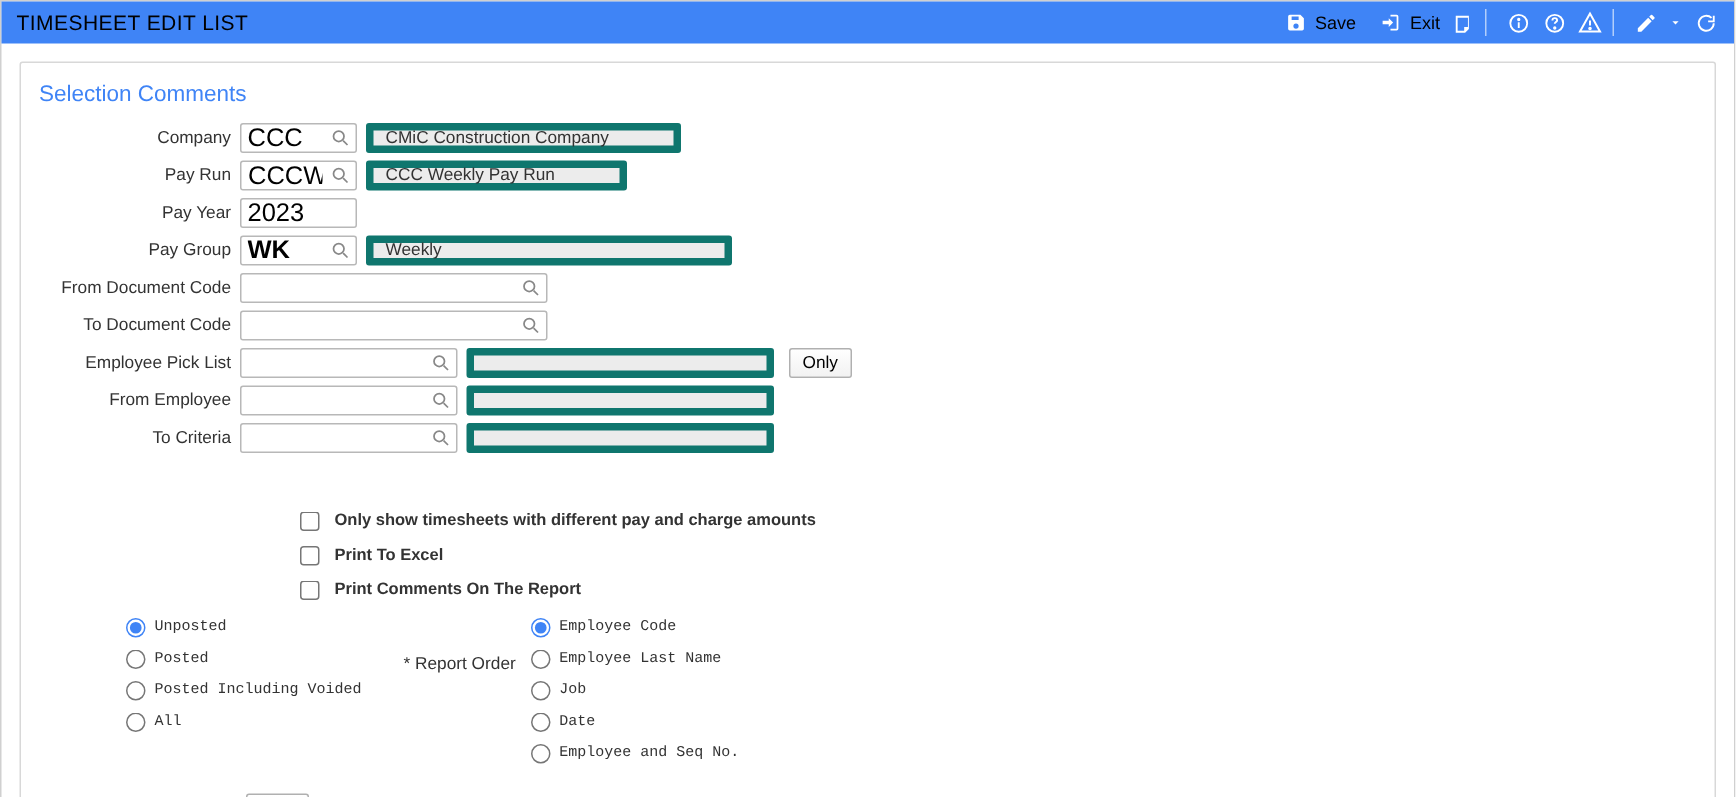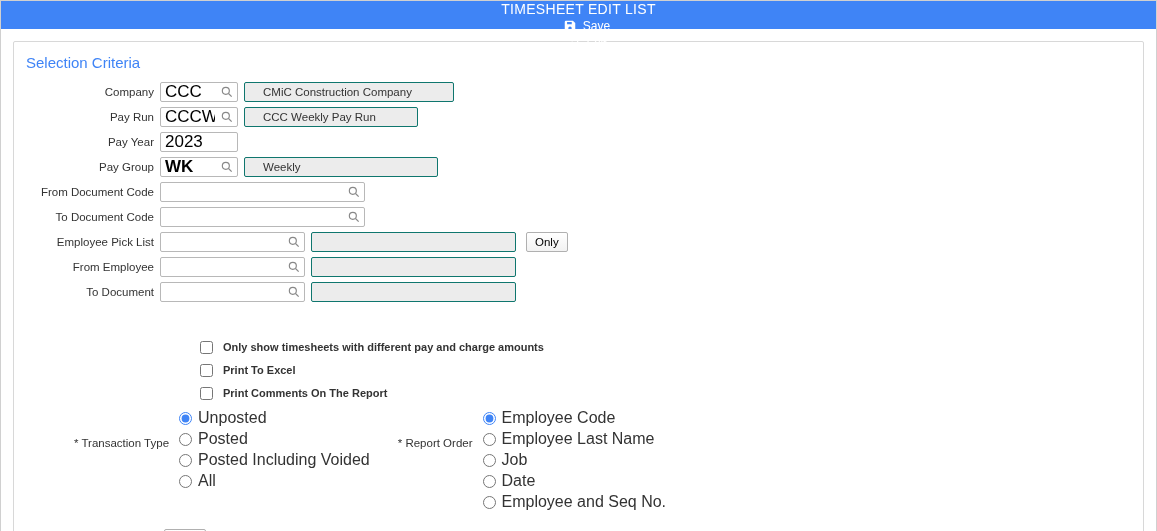--- a/index.html
+++ b/index.html
@@ -1,43 +1,43 @@
 <!DOCTYPE html>
 <html><head>
 <meta charset="utf-8">
 <style>
   * { box-sizing: border-box; font-family: Arial, Helvetica, sans-serif; }
   body { margin: 0; padding: 0; background: #fff; width: 1157px; }
   .outer { border: 1px solid #d0d0d0; width: 1157px; }
-  .titlebar { background: #3b82f6; background: #3f84f6; color: #ffffff; height: 28px; display: flex; align-items: center; padding: 0 10px; font-size: 13px; flex-direction: column; }
+  .titlebar { background: #3b82f6; background: #3f84f6; color: #000000; height: 28px; display: flex; align-items: center; padding: 0 10px; font-size: 13px; }
   .titlebar .title { font-weight: 400; letter-spacing: 0.3px; flex: 0 0 auto; font-size: 14px; }
   .titlebar .spacer { flex: 1; }
   .titlebar .tb-btn { display: inline-flex; align-items: center; gap: 4px; margin-left: 8px; cursor: pointer; font-size: 12px; }
   .titlebar .tb-icon { display: inline-flex; align-items: center; justify-content: center; width: 18px; height: 18px; cursor: pointer; margin-left: 6px; }
   .titlebar .divider { width: 1px; height: 18px; background: rgba(255,255,255,0.6); margin: 0 6px; }
   .content-wrap { padding: 12px; }
   .panel { border: 1px solid #d8d8d8; border-radius: 2px; padding: 10px 12px 16px 12px; min-height: 470px; }
   .section-title { color: #3f84f6; font-size: 15px; margin: 2px 0 10px 0; }
   .form-row { display: flex; align-items: center; margin: 3px 0; height: 22px; font-size: 12px; }
   .form-label { width: 134px; text-align: right; padding-right: 6px; color: #333; font-size: 11.5px; white-space: nowrap; }
   .lov { position: relative; display: inline-flex; align-items: center; border: 1px solid #b8b8b8; border-radius: 2px; height: 20px; background: #fff; }
   .lov input { border: none; outline: none; font-size: 17px; padding: 0 4px; height: 18px; background: transparent; }
   .lov .mag { position: absolute; right: 3px; top: 2px; width: 14px; height: 14px; color: #888; }
-  .readonly { display: inline-flex; align-items: center; border: 1px solid #0f766e; border-radius: 2px; height: 20px; background: #ececec; font-size: 11.5px; color: #333; padding: 0 18px; margin-left: 6px; }
+  .readonly { display: inline-flex; align-items: center; border: 5px solid #0f766e; border-radius: 2px; height: 20px; background: #ececec; font-size: 11.5px; color: #333; padding: 0 8px; margin-left: 6px; }
   .btn { display: inline-flex; align-items: center; justify-content: center; border: 1px solid #b0b0b0; border-radius: 2px; background: linear-gradient(#fff,#f2f2f2); font-size: 11.5px; padding: 2px 8px; height: 20px; cursor: pointer; }
   .checkbox-row { display: flex; align-items: center; margin: 3px 0; font-size: 11.5px; height: 20px; padding-left: 36px; }
   .checkbox-row input[type=checkbox] { margin: 0 10px 0 0; width: 13px; height: 13px; accent-color: #3f84f6; }
   .checkbox-row label { color: #333; font-weight: bold; font-size: 11px; }
   .radios-wrap { display: flex; align-items: flex-start; gap: 0; margin-top: 6px; }
   .radio-group-label { font-size: 11.5px; color: #333; white-space: nowrap; padding-top: 28px; }
   .radio-group-label .req { color: #333; }
   .radio-list { display: flex; flex-direction: column; gap: 3px; padding-left: 10px; }
   .radio-item { display: flex; align-items: center; font-size: 11.5px; height: 18px; }
   .radio-item input[type=radio] { margin: 0 6px 0 0; width: 13px; height: 13px; accent-color: #3f84f6; }
-  .radio-item label { color: #333; font-size: 16px; }
+  .radio-item label { color: #333; font-size: 10px; font-family: Liberation Mono, monospace; }
   svg { display: block; }
   .mag svg { width: 14px; height: 14px; }
 </style>
 </head>
 <body>
 
 <div class="outer">
   <div class="titlebar">
     <span class="title">TIMESHEET EDIT LIST</span>
     <span class="spacer"></span>
@@ -98,21 +98,21 @@
     <span class="tb-icon">
       <svg viewBox="0 0 24 24" width="15" height="15" fill="none" stroke="#fff" stroke-width="2">
           <path d="M20 12a8 8 0 1 1-2.34-5.66"></path>
           <polyline points="20 4 20 10 14 10"></polyline>
         </svg>
     </span>
   </div>
 
   <div class="content-wrap">
     <div class="panel">
-      <div class="section-title">Selection Criteria</div>
+      <div class="section-title">Selection Comments</div>
 
       <div class="form-row">
         <div class="form-label">Company</div>
         <div class="lov" style="width:78px">
           <input style="width: 58px;" value="CCC">
           <span class="mag">
               <svg viewBox="0 0 24 24" fill="none" stroke="#888" stroke-width="2">
                 <circle cx="10" cy="10" r="6"></circle>
                 <line x1="15" y1="15" x2="20" y2="20"></line>
               </svg>
@@ -146,21 +146,21 @@
         <div class="form-label">Pay Group</div>
         <div class="lov" style="width:78px">
           <input style="width: 58px; font-weight: bold;" value="WK">
           <span class="mag">
               <svg viewBox="0 0 24 24" fill="none" stroke="#888" stroke-width="2">
                 <circle cx="10" cy="10" r="6"></circle>
                 <line x1="15" y1="15" x2="20" y2="20"></line>
               </svg>
             </span>
         </div>
-        <div class="readonly" style="width:194px">Weekly</div>
+        <div class="readonly" style="width:244px">Weekly</div>
       </div>
 
       <div class="form-row">
         <div class="form-label">From Document Code</div>
         <div class="lov" style="width:205px">
           <input style="width: 185px;" value="">
           <span class="mag">
               <svg viewBox="0 0 24 24" fill="none" stroke="#888" stroke-width="2">
                 <circle cx="10" cy="10" r="6"></circle>
                 <line x1="15" y1="15" x2="20" y2="20"></line>
@@ -206,21 +206,21 @@
               <svg viewBox="0 0 24 24" fill="none" stroke="#888" stroke-width="2">
                 <circle cx="10" cy="10" r="6"></circle>
                 <line x1="15" y1="15" x2="20" y2="20"></line>
               </svg>
             </span>
         </div>
         <div class="readonly" style="width:205px"></div>
       </div>
 
       <div class="form-row">
-        <div class="form-label">To Document</div>
+        <div class="form-label">To Criteria</div>
         <div class="lov" style="width:145px">
           <input style="width: 125px;" value="">
           <span class="mag">
               <svg viewBox="0 0 24 24" fill="none" stroke="#888" stroke-width="2">
                 <circle cx="10" cy="10" r="6"></circle>
                 <line x1="15" y1="15" x2="20" y2="20"></line>
               </svg>
             </span>
         </div>
         <div class="readonly" style="width:205px"></div>
@@ -238,21 +238,20 @@
           <label>Print To Excel</label>
         </div>
         <div class="checkbox-row">
           <input type="checkbox" style="">
           <label>Print Comments On The Report</label>
         </div>
       </div>
 
       <div class="radios-wrap">
         <div style="width:48px"></div>
-        <div class="radio-group-label"><span class="req">* </span><span>Transaction Type</span></div>
         <div class="radio-list" id="tx-type-list">
             <div class="radio-item">
               <input type="radio" name="txtype" checked="" style="">
               <label>Unposted</label>
             </div>
             <div class="radio-item">
               <input type="radio" name="txtype" style="">
               <label>Posted</label>
             </div>
             <div class="radio-item">

